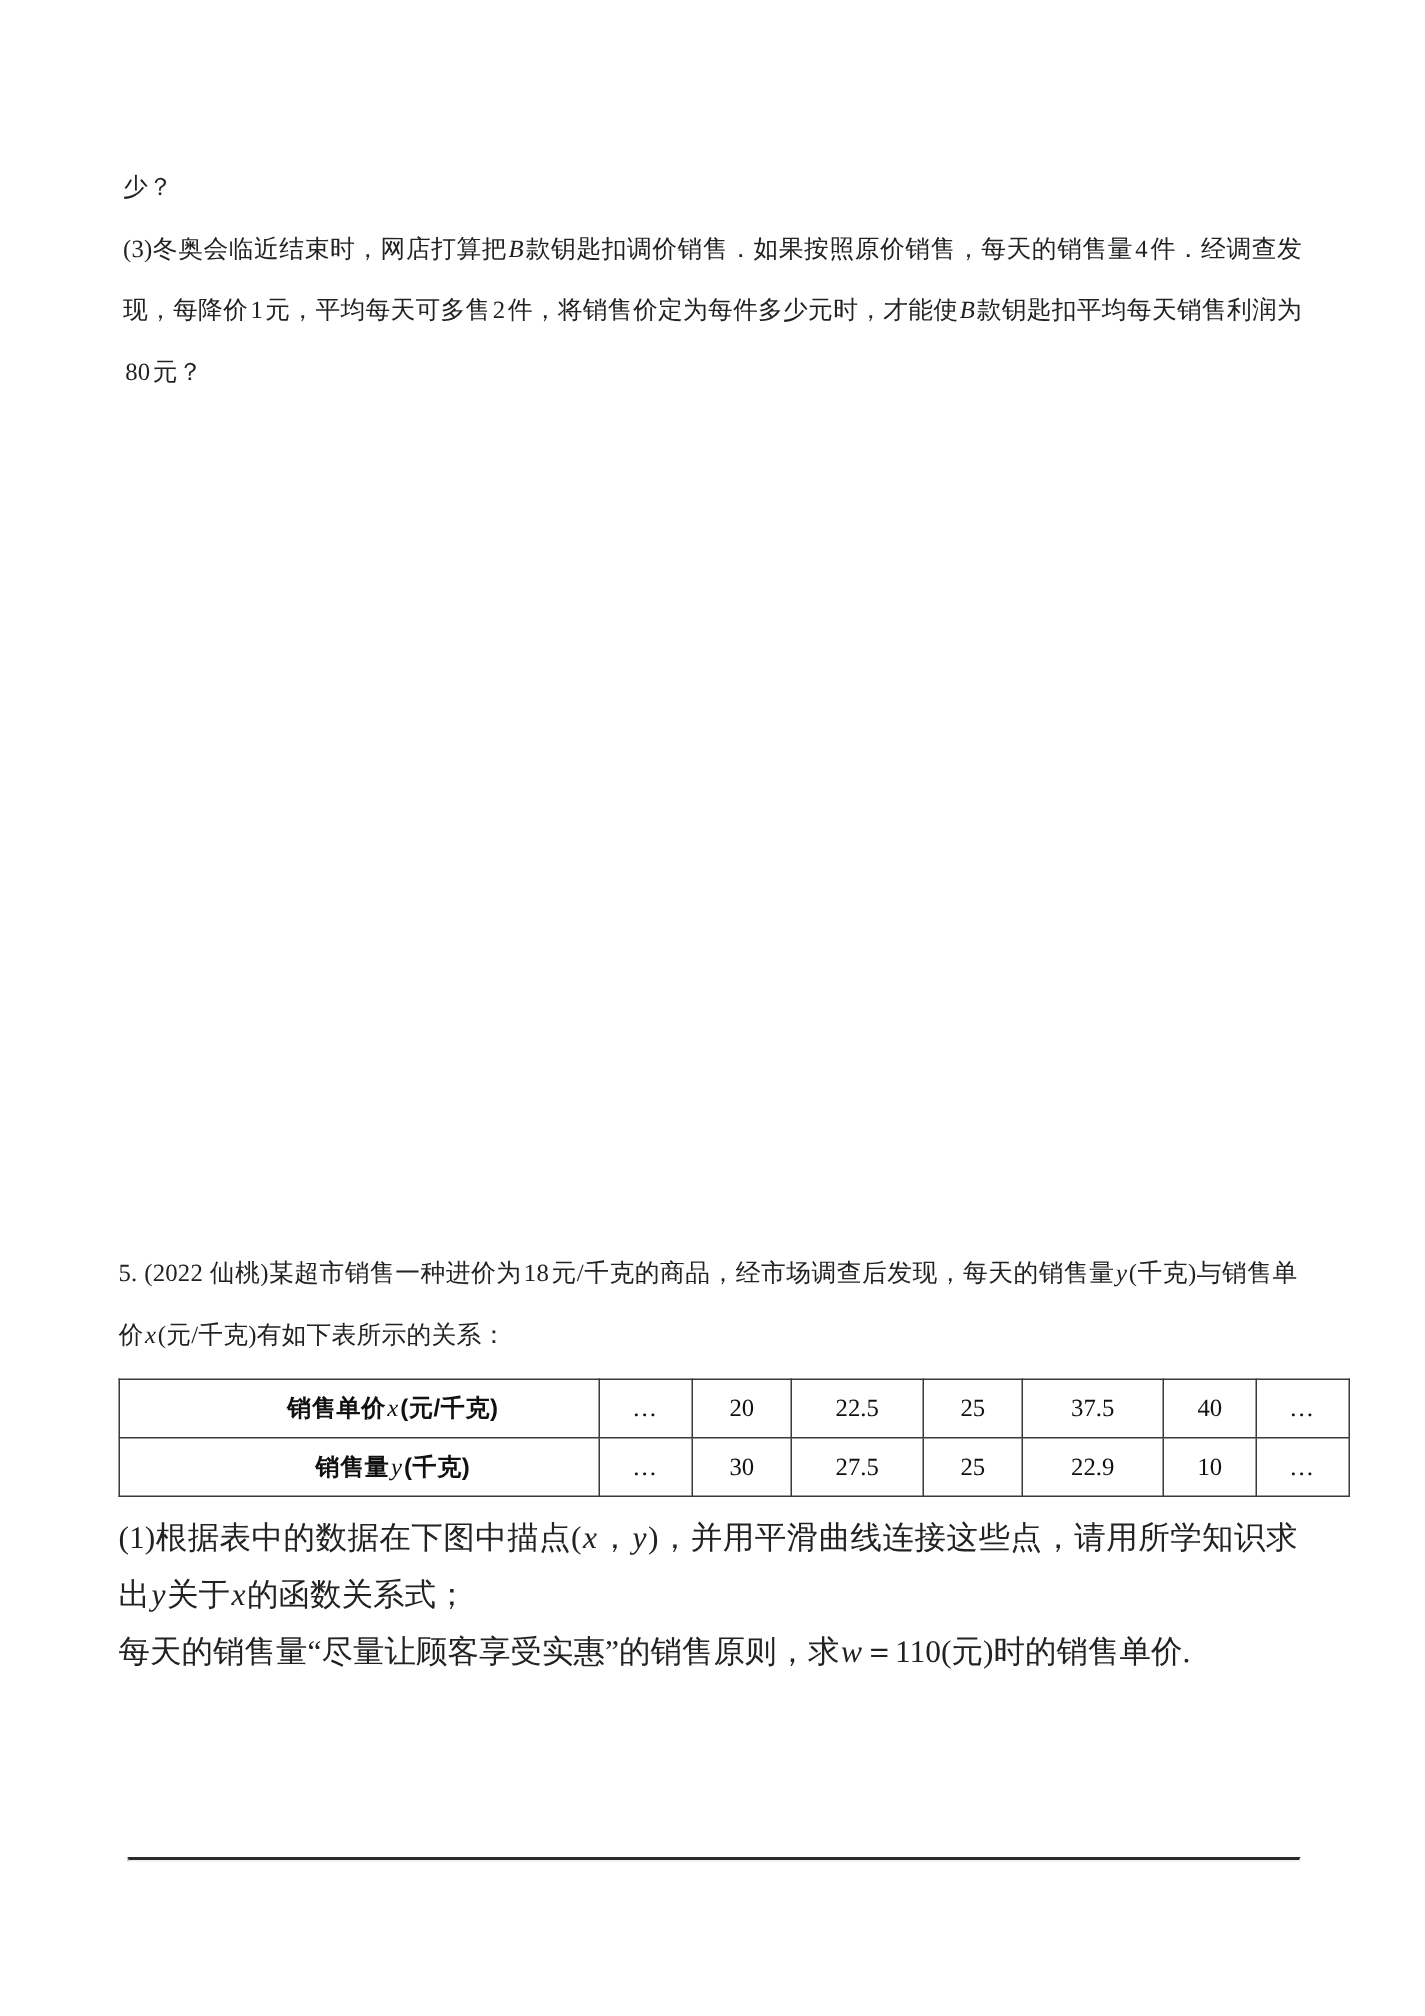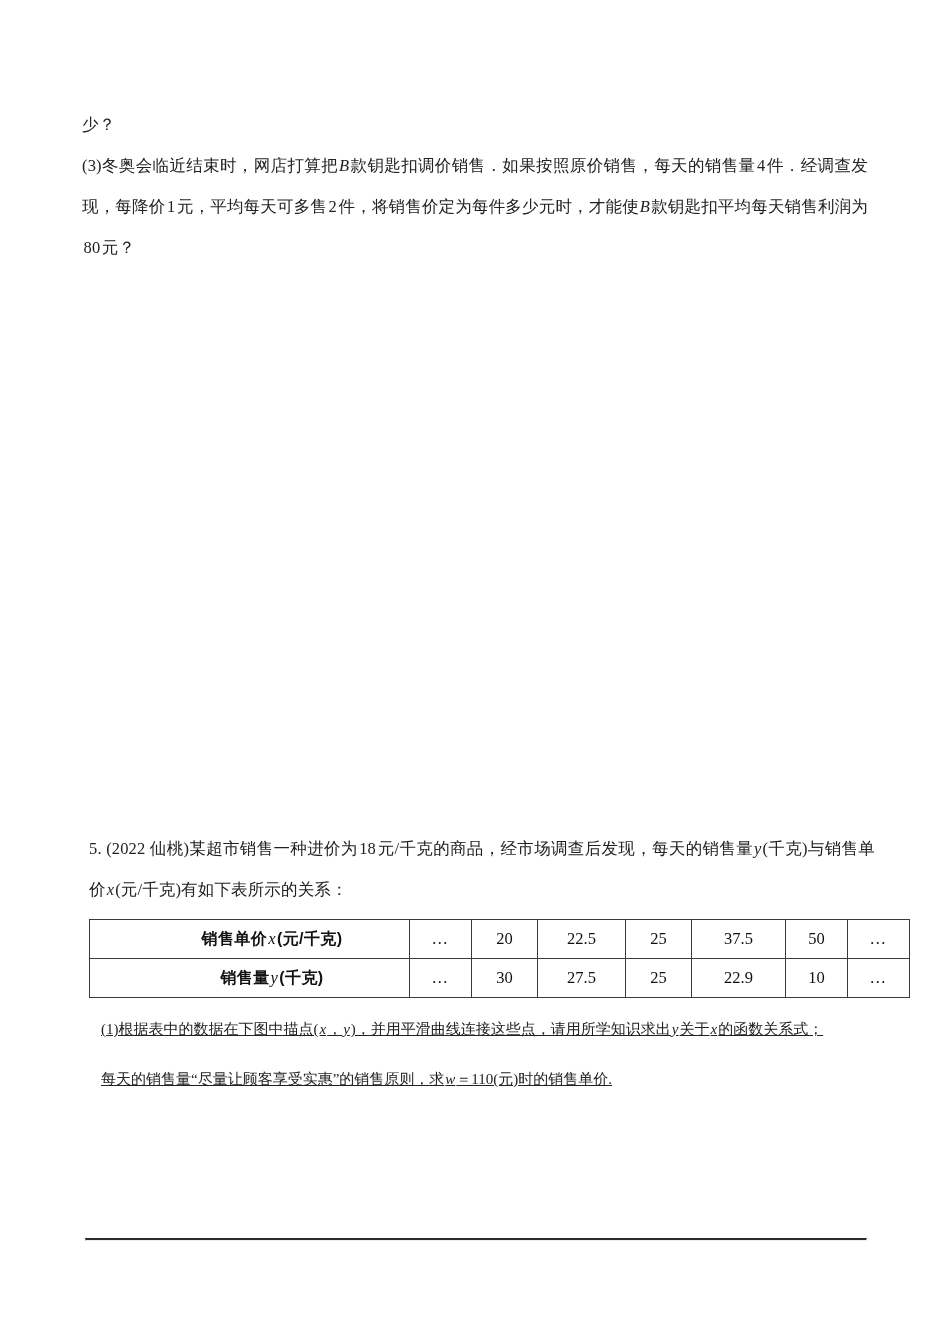--- a/index.html
+++ b/index.html
@@ -47,21 +47,21 @@
   .num {
     font-family: "Liberation Serif", "DejaVu Serif", serif;
     padding: 0 1.5px;
   }
   .spacer-block {
     height: 556px;
   }
   
   .prob5 {
     position: absolute;
-    left: 89px;
+    left: 79px;
     top: 828px;
     width: 786px;
   }
   .tbl-wrap {
     margin: 9px 0 8px 0;
   }
   table.data-table {
     border-collapse: collapse;
     width: 786px;
     table-layout: fixed;
@@ -90,27 +90,26 @@
     font-family: "Liberation Serif", "DejaVu Serif", serif;
     font-style: italic;
     font-weight: normal;
     font-size: 16.5px;
   }
   .rowhead .unit {
     font-weight: bold;
     font-family: "Liberation Sans", "DejaVu Sans", sans-serif;
   }
   .q-line {
-    font-size: 15px;
+    font-size: 21px;
     line-height: 38px;
-    margin: 12px;
+    margin: 0;
     text-align: justify;
     text-justify: inter-ideograph;
     color: #222;
-    text-decoration: underline;
   }
   .q-line.single { text-align: left; }
   .rule {
     position: absolute;
     left: 85px;
     top: 1230px;
     width: 780px;
     height: 0;
     border-top: 2.2px solid #2b2b2b;
   }
@@ -150,21 +149,21 @@
             <col style="width:62px">
         </colgroup>
         <tbody>
           <tr>
             <td class="rowhead"><span class="unit">销售单价</span><span class="it">x</span><span class="unit">(元/千克)</span></td>
             <td class="dots">…</td>
             <td>20</td>
             <td>22.5</td>
             <td>25</td>
             <td>37.5</td>
-            <td>50</td>
+            <td>40</td>
             <td class="dots">…</td>
           </tr>
           <tr>
             <td class="rowhead"><span class="unit">销售量</span><span class="it">y</span><span class="unit">(千克)</span></td>
             <td class="dots">…</td>
             <td>30</td>
             <td>27.5</td>
             <td>25</td>
             <td>22.9</td>
             <td>10</td>

